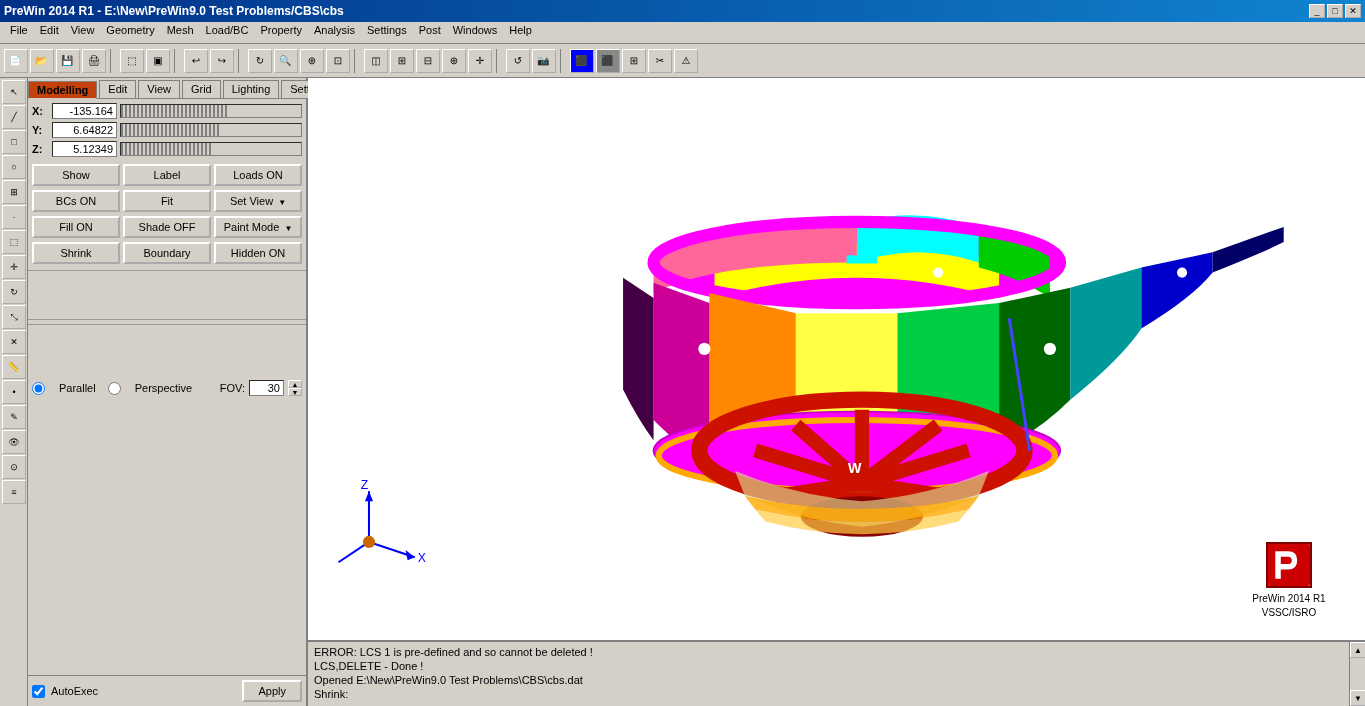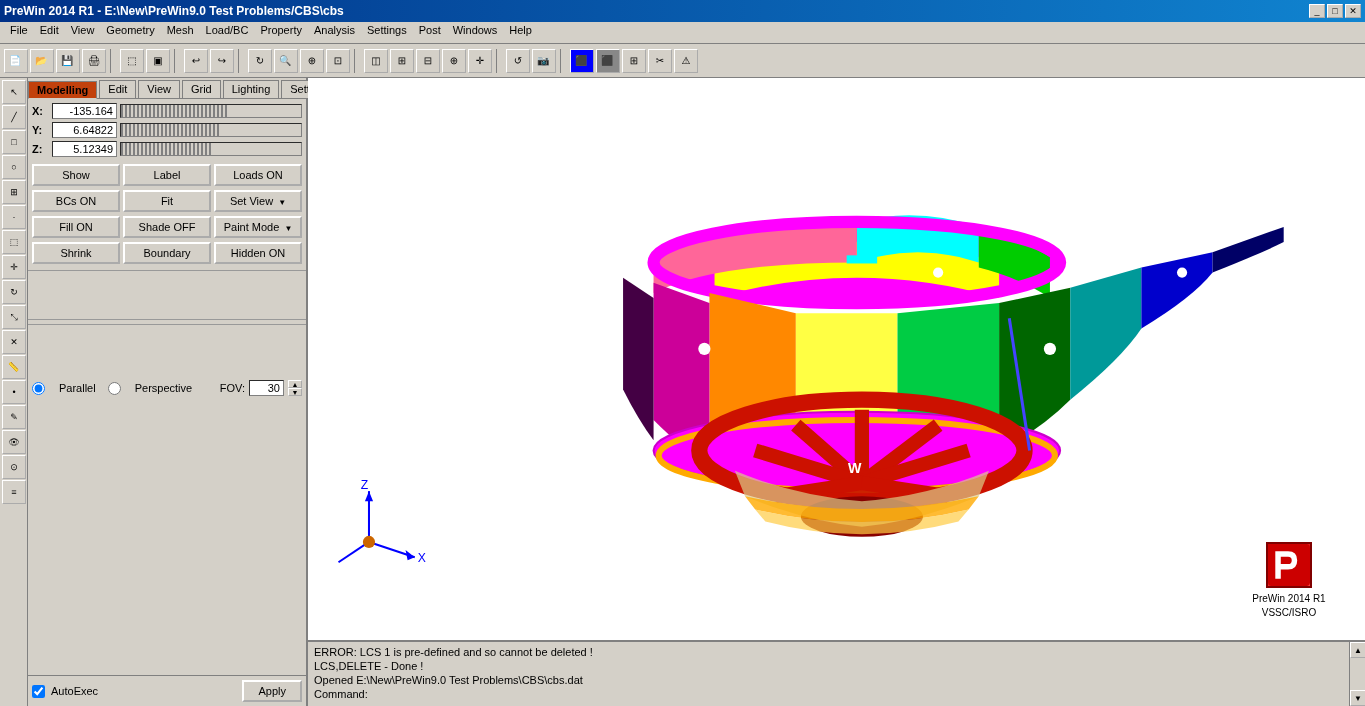--- a/index.html
+++ b/index.html
@@ -585,21 +585,21 @@
           <div>PreWin 2014 R1</div>
           <div>VSSC/ISRO</div>
         </div>
       </div>
     </div>
 
     <div class="console-area">
       <div class="console-line">ERROR: LCS 1 is pre-defined and so cannot be deleted !</div>
       <div class="console-line">LCS,DELETE - Done !</div>
       <div class="console-line">Opened E:\New\PreWin9.0 Test Problems\CBS\cbs.dat</div>
-      <div class="console-line">Command:</div>
+      <div class="console-line">Shrink:</div>
       <div class="console-scrollbar">
         <div class="scroll-btn">▲</div>
         <div style="flex:1; background:#d4d0c8;"></div>
         <div class="scroll-btn">▼</div>
       </div>
     </div>
   </div>
 </div>
 
 </body></html>

